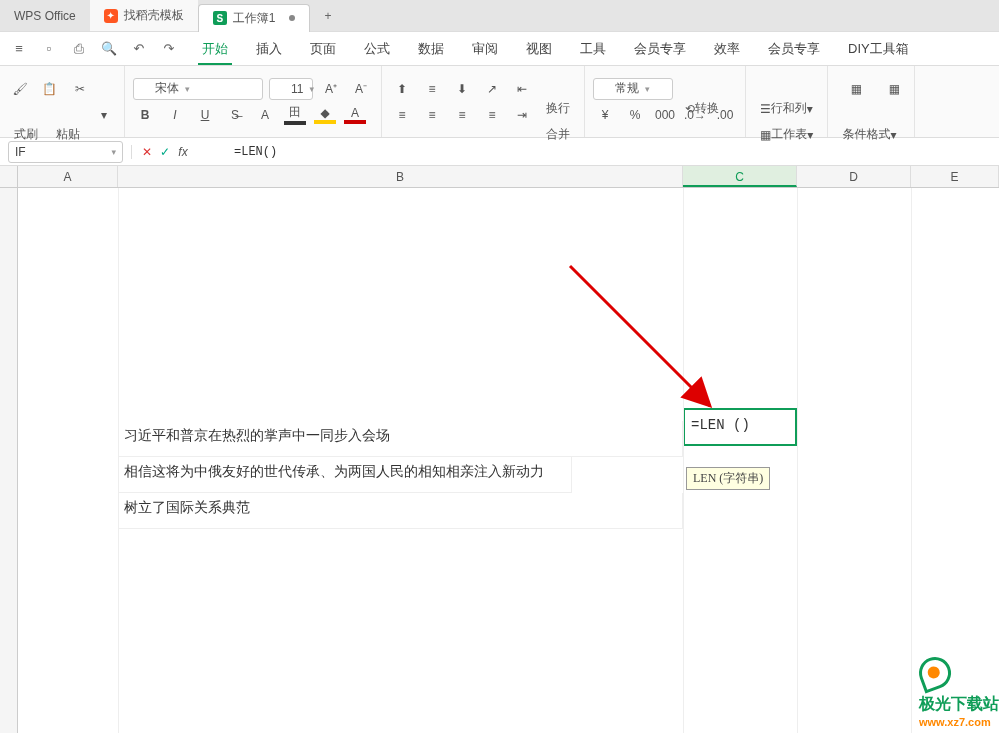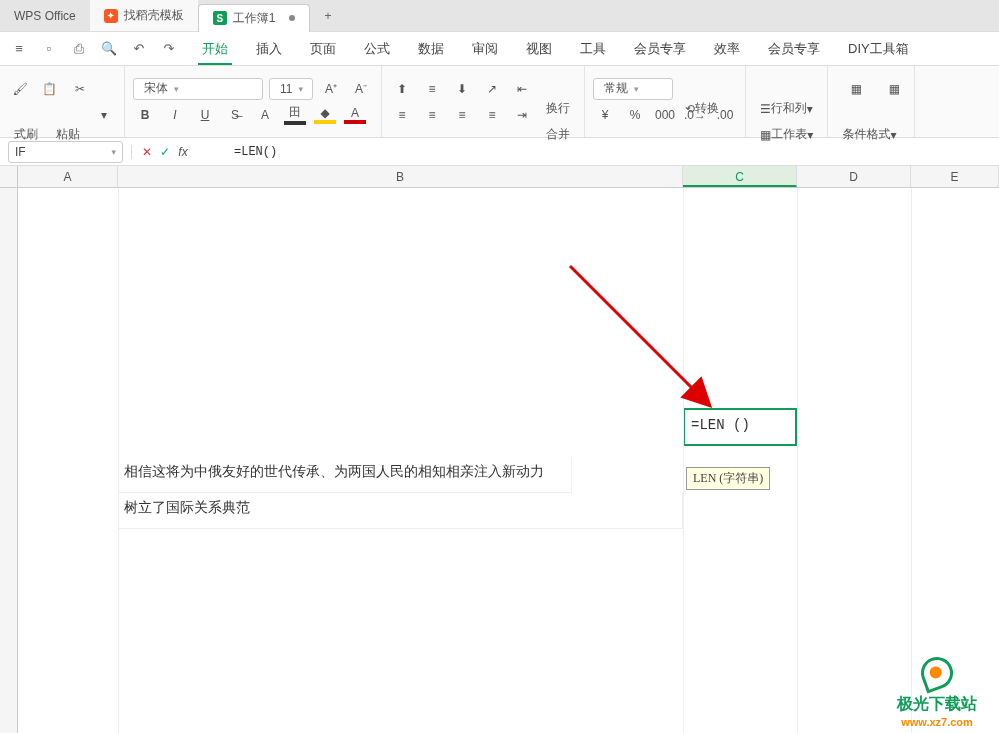--- a/index.html
+++ b/index.html
@@ -20,21 +20,21 @@
 .menu-ico { width: 22px; height: 22px; margin-right: 8px; color: #666; display: inline-flex; align-items: center; justify-content: center; }
 .menu-item { padding: 0 14px; height: 100%; display: flex; align-items: center; color: #444; }
 .menu-item.active { color: #0f9d58; position: relative; }
 .menu-item.active::after { content: ""; position: absolute; left: 10px; right: 10px; bottom: 0; height: 2px; background: #0f9d58; }
 
 
 .ribbon { height: 72px; background: #fafafa; border-bottom: 1px solid #ddd; display: flex; align-items: center; font-size: 12px; }
 .ribbon-group { height: 100%; display: flex; flex-direction: column; justify-content: center; padding: 0 8px; border-right: 1px solid #e4e4e4; }
 .rg-row { display: flex; align-items: center; height: 26px; gap: 6px; }
 .btn { width: 24px; height: 22px; display: inline-flex; align-items: center; justify-content: center; color: #555; border-radius: 3px; }
-.sel { border: 1px solid #ccc; background: #fff; height: 22px; padding: 0 10px; display: inline-flex; align-items: center; color: #555; border-radius: 3px; }
+.sel { border: 1px solid #ccc; background: #fff; height: 22px; padding: 0 21px; display: inline-flex; align-items: center; color: #555; border-radius: 3px; }
 .sel .dd { margin-left: 6px; color: #999; font-size: 9px; }
 .lbl-btn { height: 22px; padding: 0 6px; display: inline-flex; align-items: center; color: #555; margin-top: 40px; }
 .c-swatch { width: 22px; height: 4px; }
 .c-fill { background: #ffcc00; }
 .c-font { background: #c00; }
 .c-border { background: #333; }
 
 
 .fx-row { height: 28px; border-bottom: 1px solid #ddd; display: flex; align-items: center; font-size: 12px; }
 .name-box { width: 115px; height: 22px; border: 1px solid #ccc; margin: 0 8px; display: flex; align-items: center; padding: 0 6px; color: #444; border-radius: 3px; }
@@ -55,21 +55,21 @@
 .row-headers { position: absolute; left: 0; top: 22px; bottom: 0; width: 18px; background: #f5f5f5; border-right: 1px solid #ccc; }
 .grid-body { position: absolute; left: 18px; right: 0; top: 22px; bottom: 0; }
 .cell { position: absolute; border-right: 1px solid #eee; border-bottom: 1px solid #eee; padding: 4px 6px; font-size: 14px; font-family: "SimSun", serif; color: #333; line-height: 22px; }
 .cell-input { border: 2px solid #0f9d58; background: #fff; font-family: "Courier New", monospace; }
 .tooltip { position: absolute; background: #ffffe1; border: 1px solid #999; padding: 2px 6px; font-size: 12px; font-family: "SimSun", serif; color: #444; }
 
 
 .arrow-svg { position: absolute; pointer-events: none; }
 
 
-.watermark { position: absolute; right: 22px; bottom: 4px; text-align: center; font-size: 12px; line-height: 1.3; }
+.watermark { position: absolute; right: 0; bottom: 4px; text-align: left; font-size: 12px; line-height: 1.3; }
 .watermark .wm1 { color: #0f9d58; font-size: 16px; font-weight: bold; }
 .watermark .wm2 { color: #ff8800; font-size: 11px; font-weight: bold; }
 .wm-ico { width: 32px; height: 32px; border: 3px solid #0f9d58; border-radius: 50% 50% 50% 0; display: inline-block; transform: rotate(-20deg); position: relative; }
 .wm-ico::after { content: ""; width: 12px; height: 12px; background: #ff8800; border-radius: 50%; position: absolute; left: 6px; top: 6px; }
 </style>
 </head>
 <body>
 
 <div class="title-bar">
   <div class="app-tab">WPS Office</div>
@@ -214,20 +214,21 @@
   <div class="col-headers">
     <div class="ch" style="width:100px">A</div>
     <div class="ch" style="width:565px">B</div>
     <div class="ch active" style="width:114px">C</div>
     <div class="ch" style="width:114px">D</div>
     <div class="ch" style="width:88px">E</div>
   </div>
   <div class="row-headers"></div>
   <div class="grid-body">
 
+    <div class="cell" style="left:100px;top:233px;width:565px;height:36px">习近平和普京在热烈的掌声中一同步入会场</div>
     <div class="cell cell-input" style="left:665px;top:220px;width:114px;height:38px">=LEN ()</div>
     <div class="cell" style="left:100px;top:269px;width:454px;height:36px">相信这将为中俄友好的世代传承、为两国人民的相知相亲注入新动力</div>
     <div class="tooltip" style="left:668px;top:279px">LEN (字符串)</div>
     <div class="cell" style="left:100px;top:305px;width:565px;height:36px">树立了国际关系典范</div>
 
     <div style="position:absolute;left:100px;top:0;bottom:0;border-left:1px solid #eee"></div>
     <div style="position:absolute;left:665px;top:0;bottom:0;border-left:1px solid #eee"></div>
     <div style="position:absolute;left:779px;top:0;bottom:0;border-left:1px solid #eee"></div>
     <div style="position:absolute;left:893px;top:0;bottom:0;border-left:1px solid #eee"></div>
   </div>

